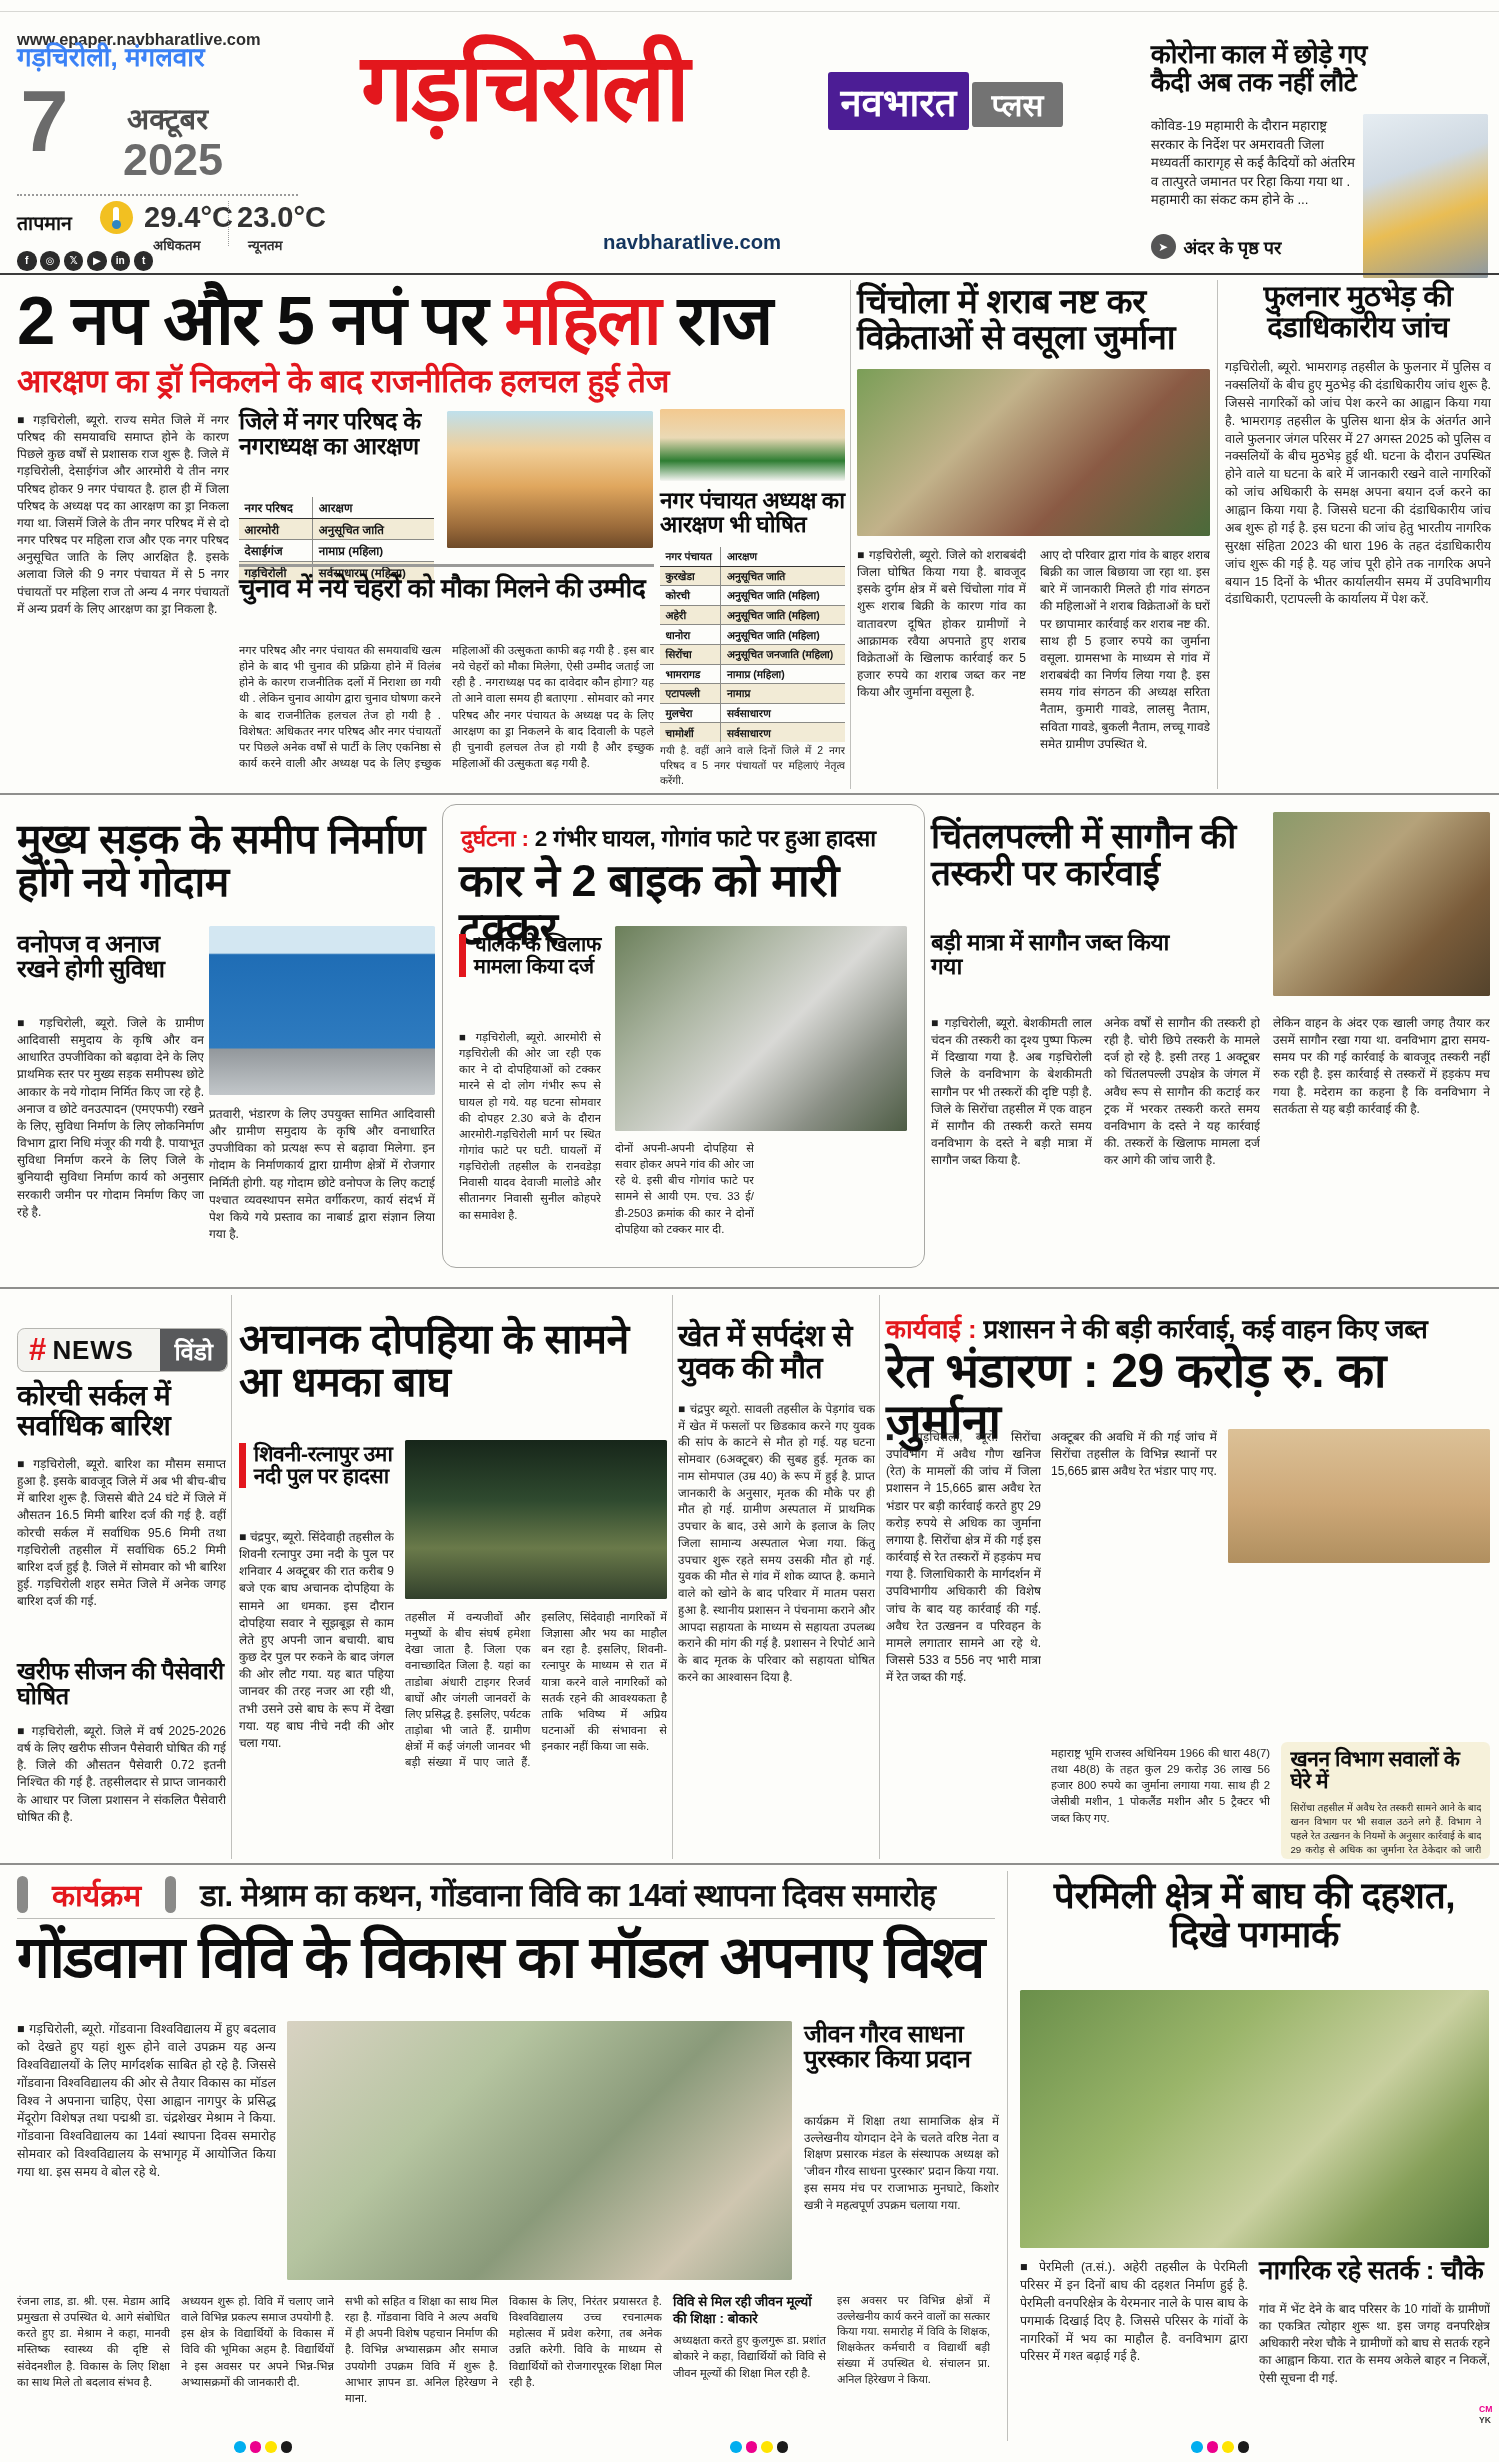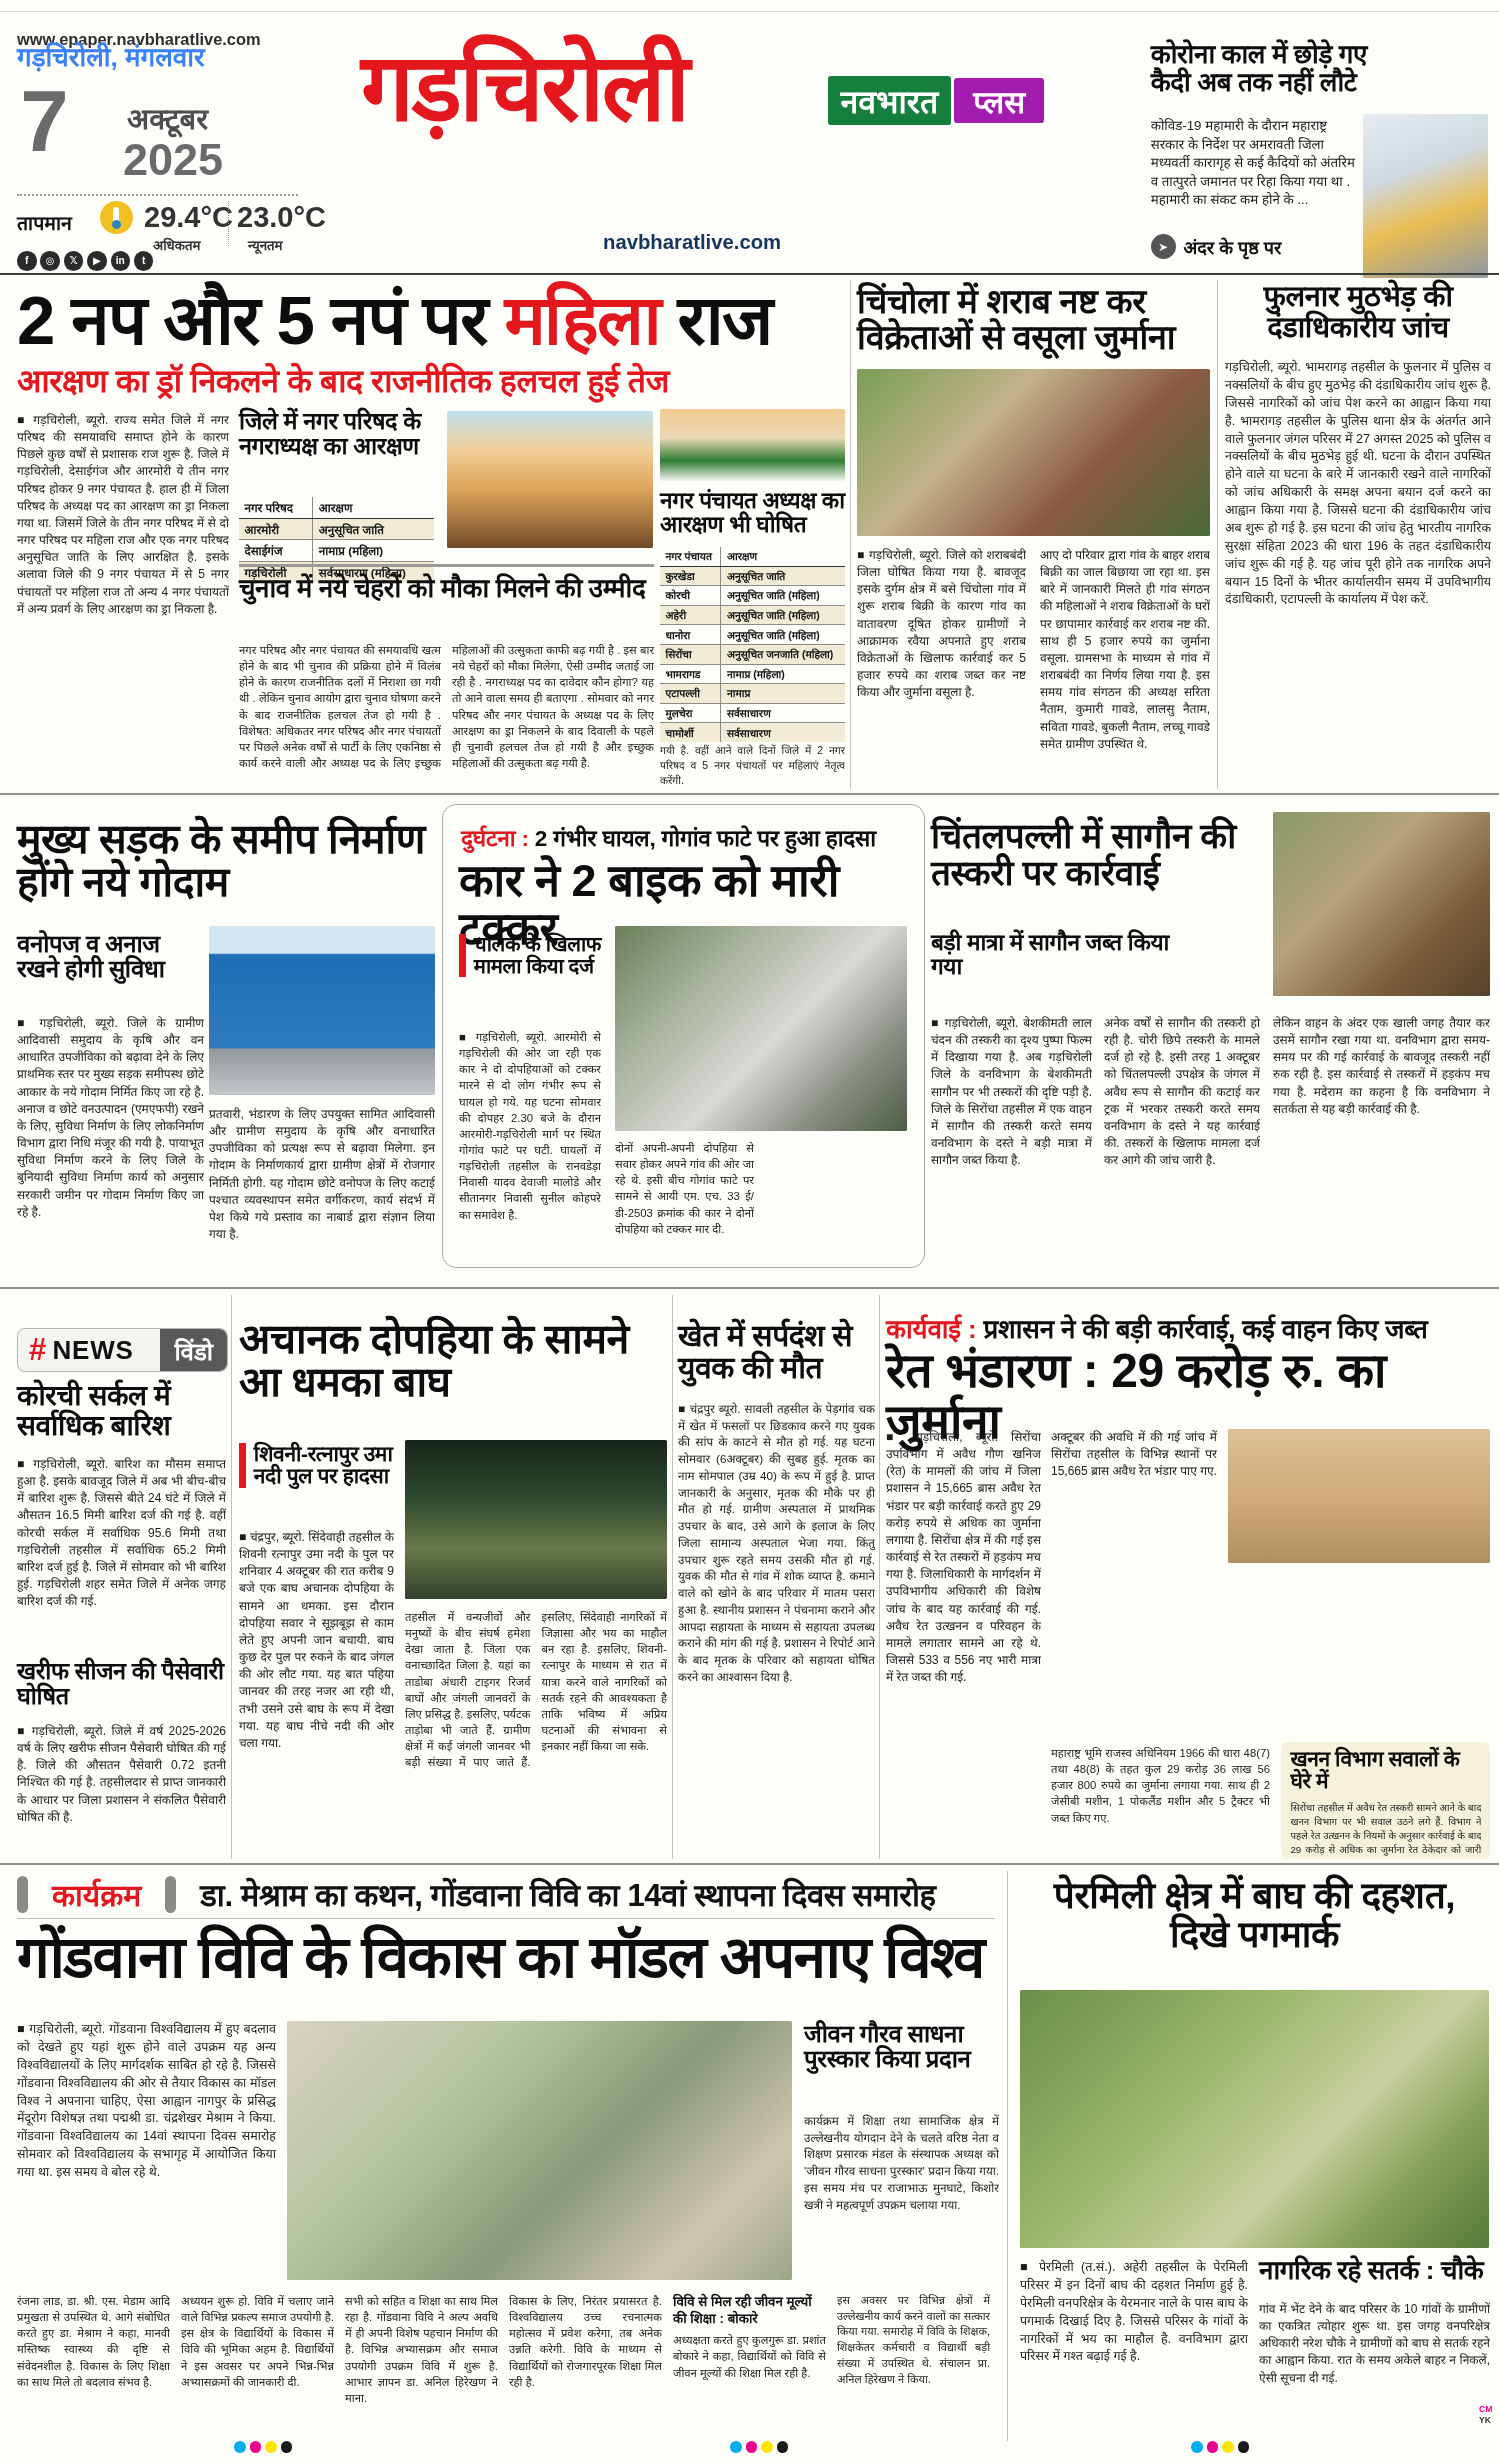--- a/index.html
+++ b/index.html
@@ -48,22 +48,22 @@
   <div class="abs" style="left:228px;top:201px;height:45px;border-left:1.6px dotted #999"></div>
   <div class="abs" style="left:237px;top:201px;font-size:29px;font-weight:700;color:#333">23.0°C</div>
   <div class="abs" style="left:248px;top:236px;font-size:13.3px;font-weight:700;color:#333">न्यूनतम</div>
 
   <div class="abs" style="left:17px;top:251px">
     <span class="sic">f</span><span class="sic">◎</span><span class="sic">𝕏</span><span class="sic">▶</span><span class="sic">in</span><span class="sic">t</span>
   </div>
 
   <div class="abs" style="left:361px;top:41px;font-size:94px;font-weight:800;color:#e3171d;letter-spacing:-2.3px;line-height:1">गड़चिरोली</div>
   <div class="abs" style="left:828px;top:72px">
-    <div style="background:#15803d;color:#fff;font-size:32px;font-weight:800;padding:3.1px 12.5px;border-radius:3.1px;display:inline-block">नवभारत</div>
-    <div style="background:#a21caf;color:#fff;font-size:31px;font-weight:800;padding:1.6px 19px;border-radius:3.1px;display:inline-block;margin-top:6.2px">प्लस</div>
+    <div style="background:#4c1d95;color:#fff;font-size:38px;font-weight:800;padding:3.1px 12.5px;border-radius:3.1px;display:inline-block">नवभारत</div>
+    <div style="background:#737373;color:#fff;font-size:31px;font-weight:800;padding:1.6px 19px;border-radius:3.1px;display:inline-block;margin-top:6.2px">प्लस</div>
   </div>
   <div class="abs" style="left:603px;top:231px;font-size:20.3px;font-weight:800;color:#14355e">navbharatlive.com</div>
 
   <div class="abs" style="left:1146px;top:22px;width:344px;height:244px">
     <div class="hl" style="left:4.7px;top:19px;width:242px;font-size:26px">कोरोना काल में छोड़े गए कैदी अब तक नहीं लौटे</div>
     <div class="b" style="left:4.7px;top:95px;width:205px;font-size:13.3px;line-height:1.4;text-align:left">कोविड-19 महामारी के दौरान महाराष्ट्र सरकार के निर्देश पर अमरावती जिला मध्यवर्ती कारागृह से कई कैदियों को अंतरिम व तात्पुरते जमानत पर रिहा किया गया था . महामारी का संकट कम होने के ...</div>
     <div class="ph" style="left:1357px;top:92px;width:131px;height:164px;left:217px;top:92px;width:125px;background:linear-gradient(160deg,#e6edf2 0%,#cfd9e2 35%,#e9bd54 62%,#8d99a3 100%)"></div>
     <div class="abs" style="left:4.7px;top:212px;display:flex;align-items:center;gap:7.8px">
       <span style="display:inline-flex;width:25px;height:25px;border-radius:50%;background:#555;color:#fff;align-items:center;justify-content:center;font-size:11.7px">➤</span>
       <span style="font-size:18px;font-weight:800">अंदर के पृष्ठ पर</span>

